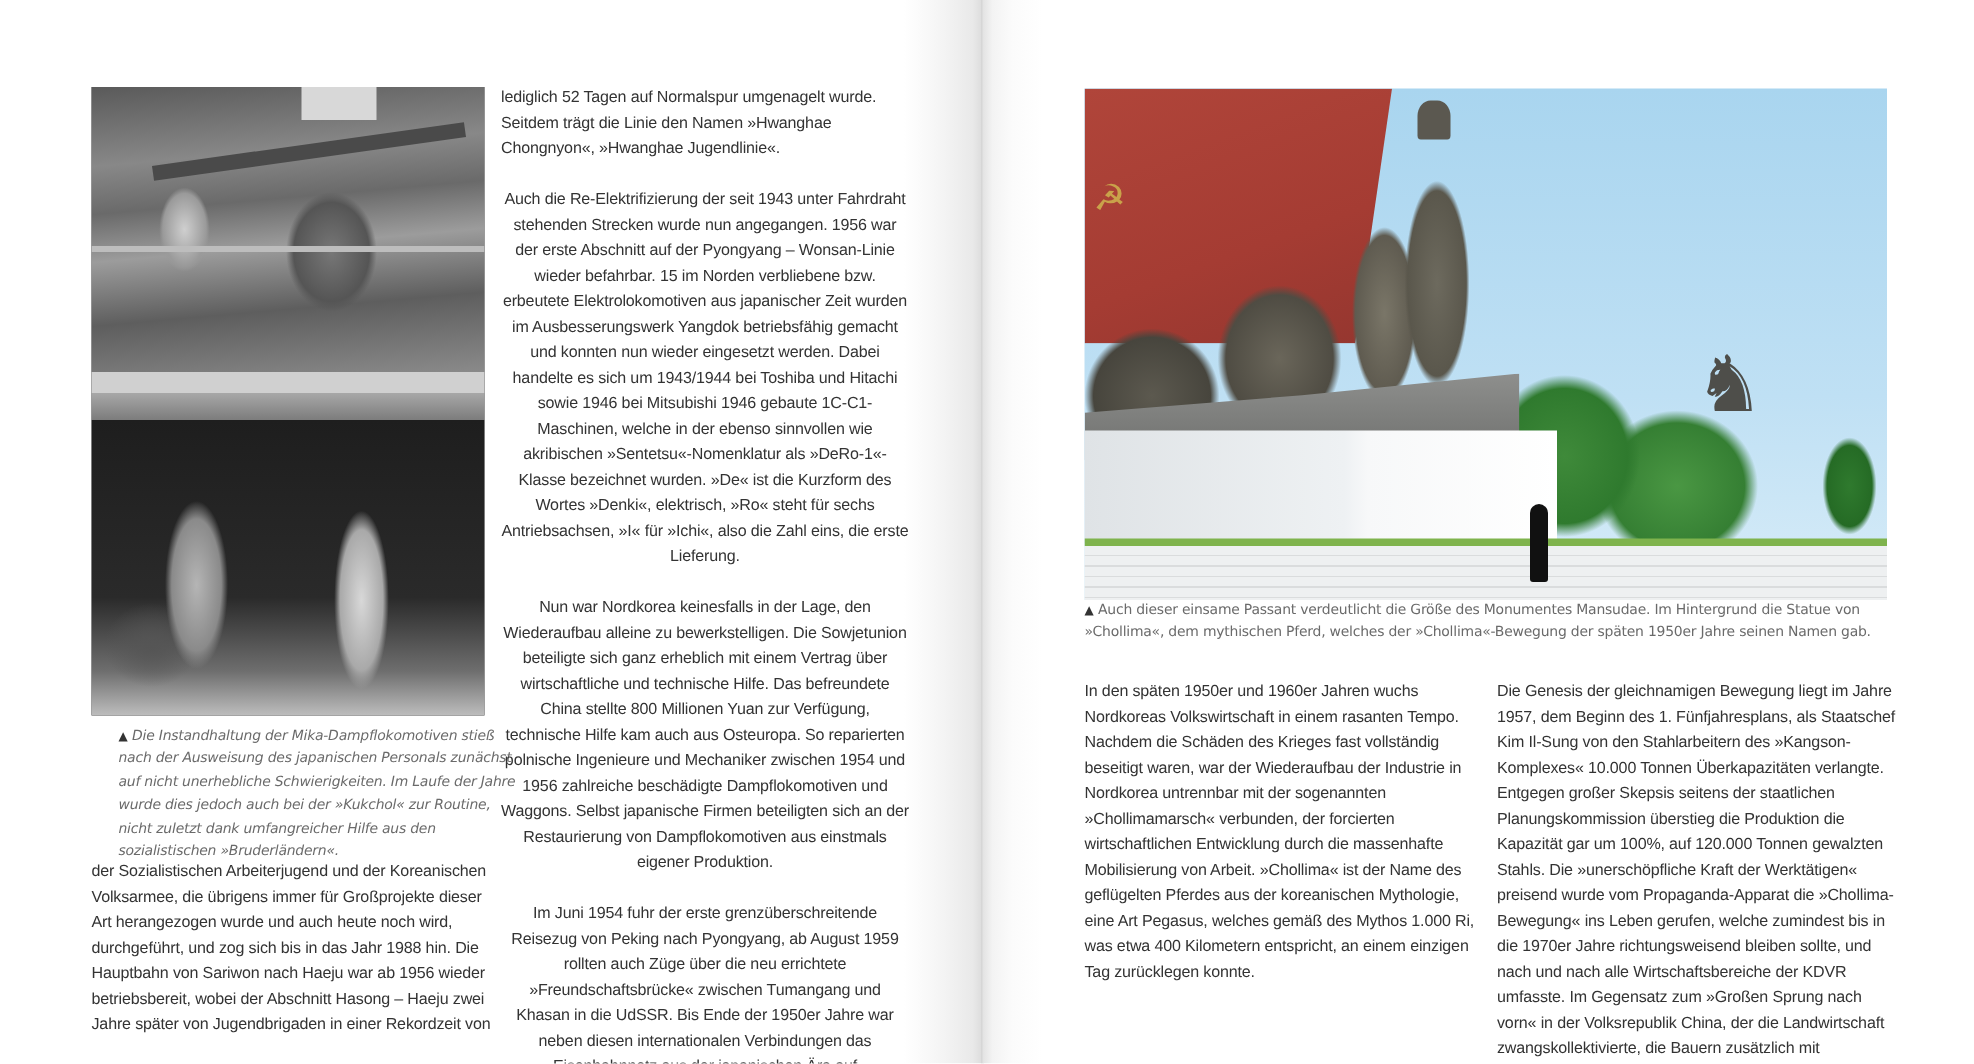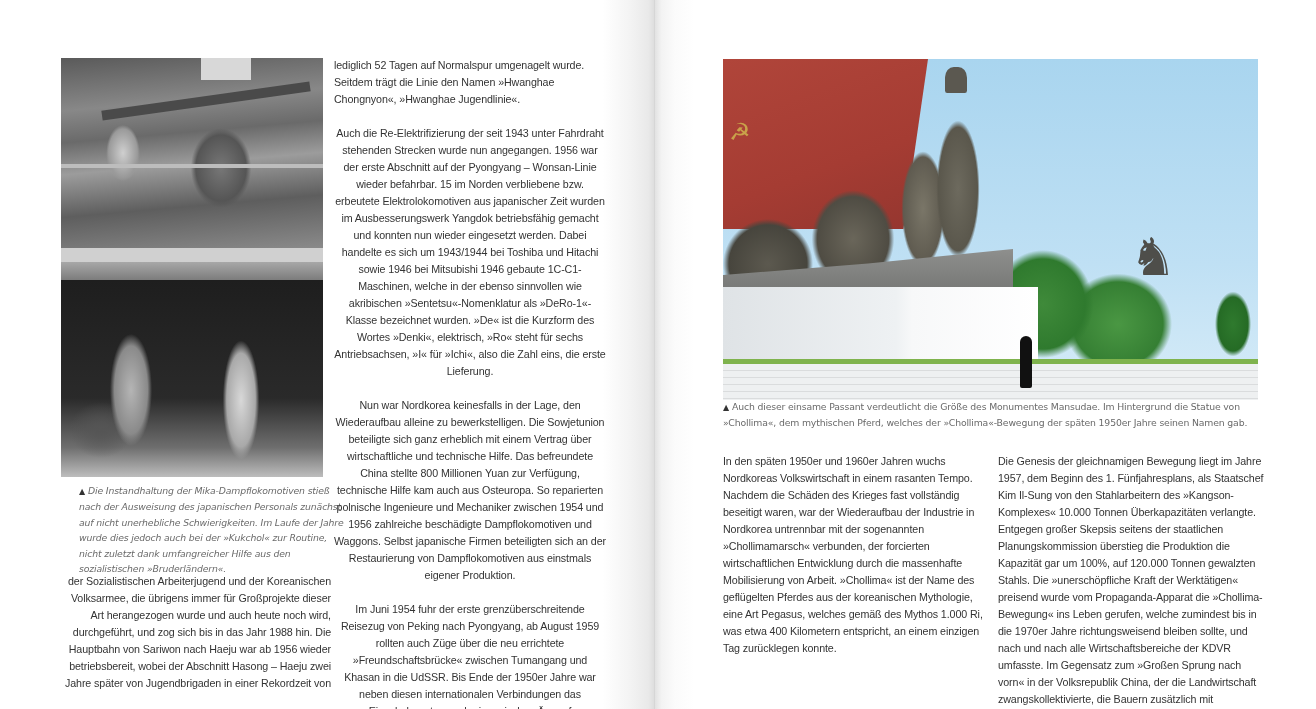--- a/index.html
+++ b/index.html
@@ -74,21 +74,21 @@
   
   .caption { position:absolute; font-family:"DejaVu Sans", sans-serif; font-size:9.3px; line-height:15.4px; color:#6a6a6a; letter-spacing:-0.15px; }
   .caption .tri { color:#333; font-size:8px; margin-right:3px; }
   .caption-left { left:79px; top:483px; width:266px;font-style:italic; }
   .caption-right { left:723px; top:387px; width:540px;margin-top:12px; }
 
   
   .col { position:absolute; font-family:"Liberation Sans", sans-serif; font-size:10.7px; line-height:17px; color:#333; letter-spacing:-0.1px; }
   .col p { margin:0; white-space:pre-line; }
   .col p + p { margin-top:17px;text-align:center; }
-  .col-l1 { left:61px; top:573px; width:270px;text-align:right; }
+  .col-l1 { left:61px; top:573px; width:270px; }
   .col-l2 { left:334px; top:57px; width:272px; }
   .col-r1 { left:723px; top:453px; width:270px; }
   .col-r2 { left:998px; top:453px; width:272px; }
 </style>
 </head>
 <body>
 
 <div class="spread">
 
   <div class="page page-left">

